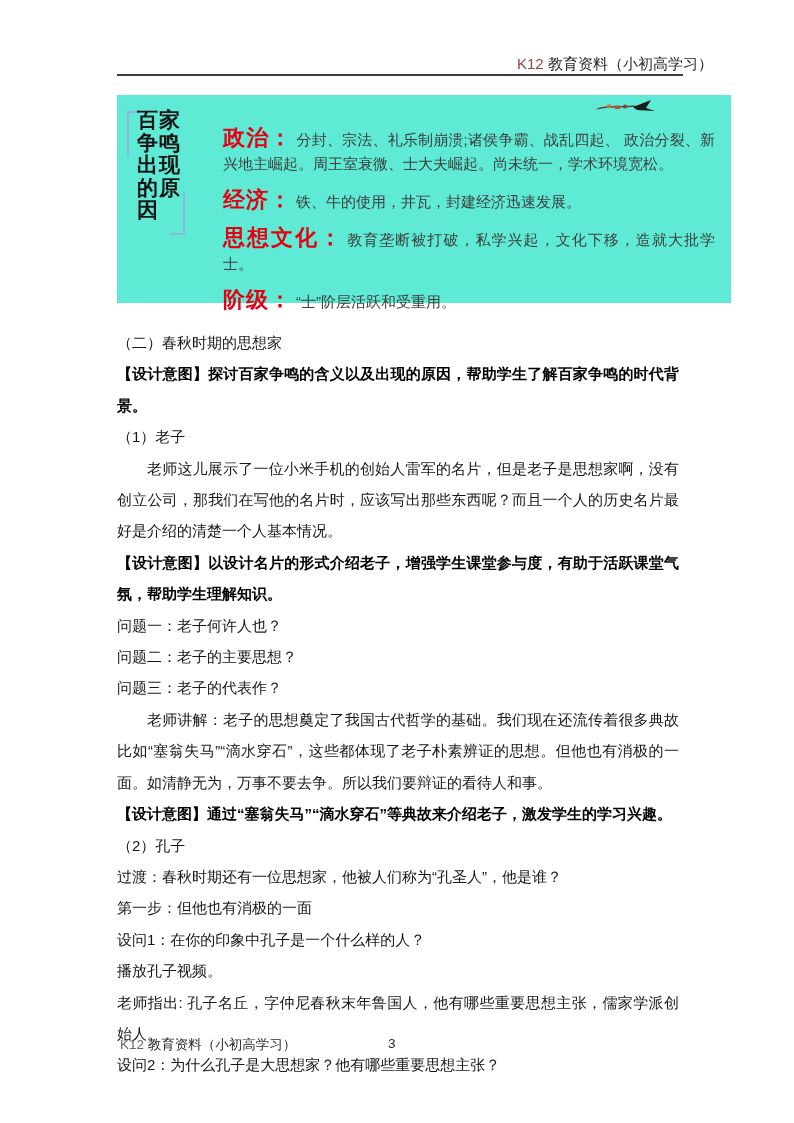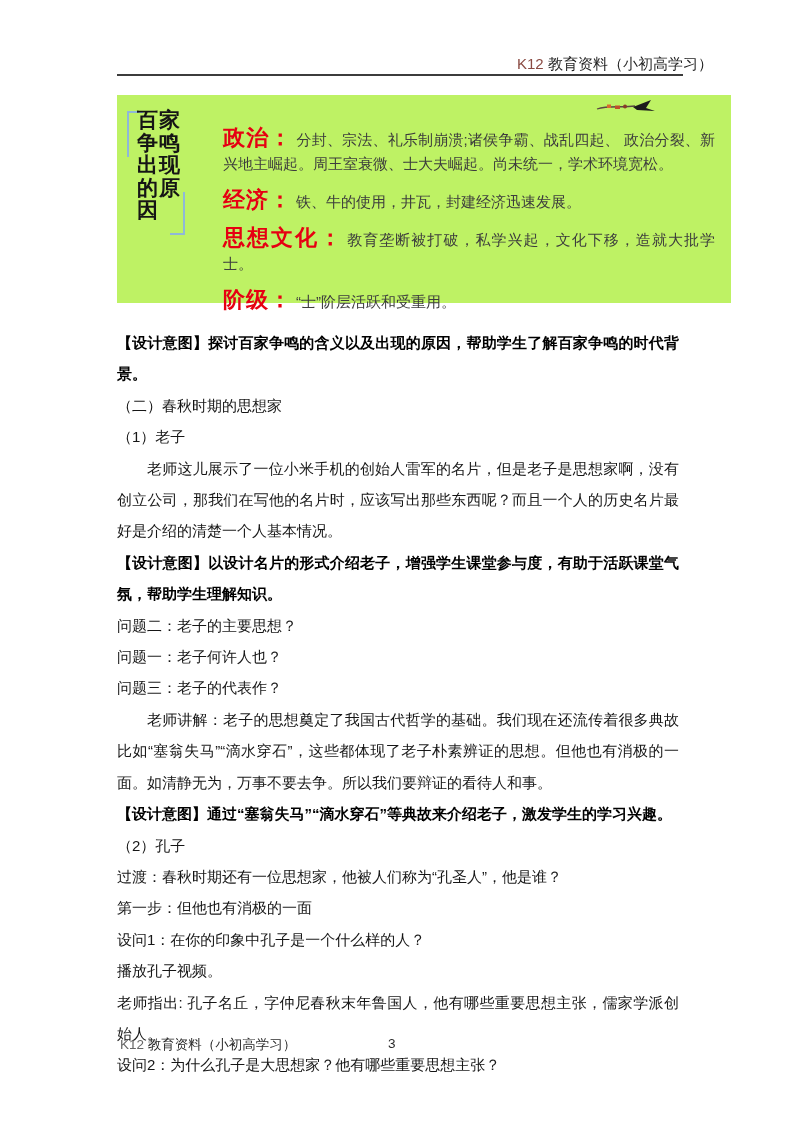--- a/index.html
+++ b/index.html
@@ -11,21 +11,21 @@
   
   .header-text{
     position:absolute;left:517px;top:55px;font-size:15px;color:#1f1f1f;white-space:nowrap;
   }
   .header-text .brand{color:#8a4a42;}
   .header-rule{
     position:absolute;left:117px;top:74px;width:566px;height:0;
     border-bottom:2px solid #3c3c3c;
   }
   
-  .figure{position:absolute;left:117px;top:95px;width:614px;height:208px;background:#bef264;}
+  .figure{position:absolute;left:117px;top:95px;width:614px;height:208px;background:#5eead4;}
   .plane{position:absolute;left:478px;top:1px;}
   .bracket-top{
     position:absolute;left:10px;top:16px;width:14px;height:44px;
     border-left:2px solid #8fb8d8;border-top:2px solid #8fb8d8;
   }
   .bracket-bottom{
     position:absolute;left:53px;top:97px;width:13px;height:41px;
     border-right:2px solid #8fb8d8;border-bottom:2px solid #8fb8d8;
   }
   .vtitle{
@@ -99,27 +99,27 @@
     <div class="fig-row">
       <span class="fig-label">思想文化：</span><span class="fig-text">教育垄断被打破，私学兴起，文化下移，造就大批学士。</span>
     </div>
     <div class="fig-row">
       <span class="fig-label">阶级：</span><span class="fig-text">“士”阶层活跃和受重用。</span>
     </div>
   </div>
 </div>
 
 <div class="doc">
+  <p class="para">（二）春秋时期的思想家</p>
   <p class="para bold">【设计意图】探讨百家争鸣的含义以及出现的原因，帮助学生了解百家争鸣的时代背景。</p>
-  <p class="para">（二）春秋时期的思想家</p>
   <p class="para">（1）老子</p>
   <p class="para indent">老师这儿展示了一位小米手机的创始人雷军的名片，但是老子是思想家啊，没有创立公司，那我们在写他的名片时，应该写出那些东西呢？而且一个人的历史名片最好是介绍的清楚一个人基本情况。</p>
   <p class="para bold">【设计意图】以设计名片的形式介绍老子，增强学生课堂参与度，有助于活跃课堂气氛，帮助学生理解知识。</p>
+  <p class="para">问题一：老子何许人也？</p>
   <p class="para">问题二：老子的主要思想？</p>
-  <p class="para">问题一：老子何许人也？</p>
   <p class="para">问题三：老子的代表作？</p>
   <p class="para indent">老师讲解：老子的思想奠定了我国古代哲学的基础。我们现在还流传着很多典故比如“塞翁失马”“滴水穿石”，这些都体现了老子朴素辨证的思想。但他也有消极的一面。如清静无为，万事不要去争。所以我们要辩证的看待人和事。</p>
   <p class="para bold">【设计意图】通过“塞翁失马”“滴水穿石”等典故来介绍老子，激发学生的学习兴趣。</p>
   <p class="para">（2）孔子</p>
   <p class="para">过渡：春秋时期还有一位思想家，他被人们称为“孔圣人”，他是谁？</p>
   <p class="para">第一步：但他也有消极的一面</p>
   <p class="para">设问1：在你的印象中孔子是一个什么样的人？</p>
   <p class="para">播放孔子视频。</p>
   <p class="para">老师指出: 孔子名丘，字仲尼春秋末年鲁国人，他有哪些重要思想主张，儒家学派创始人。</p>
   <p class="para">设问2：为什么孔子是大思想家？他有哪些重要思想主张？</p>

